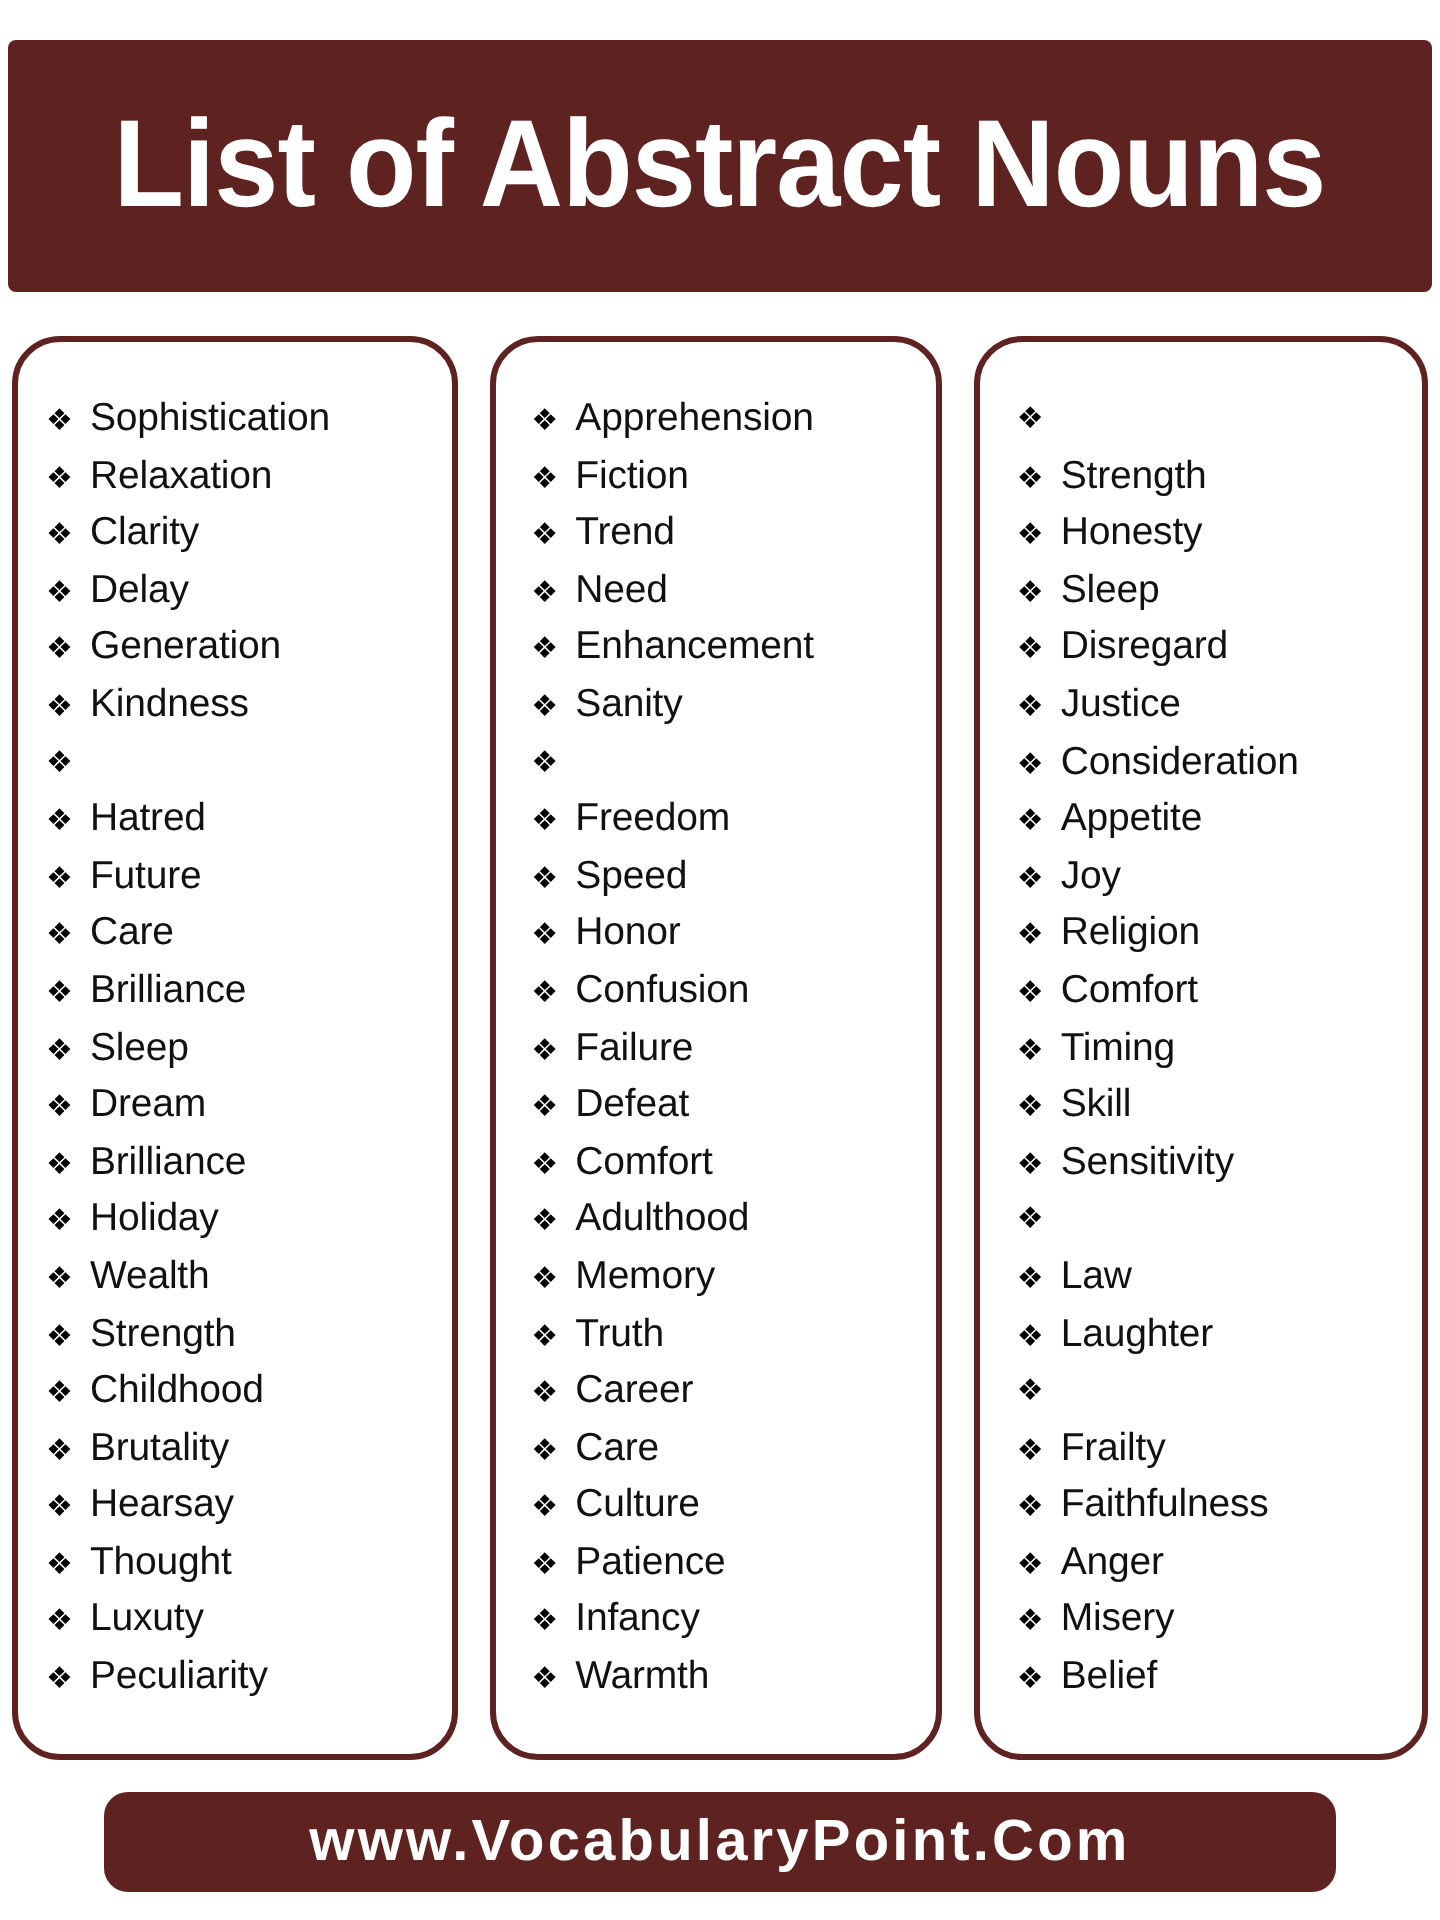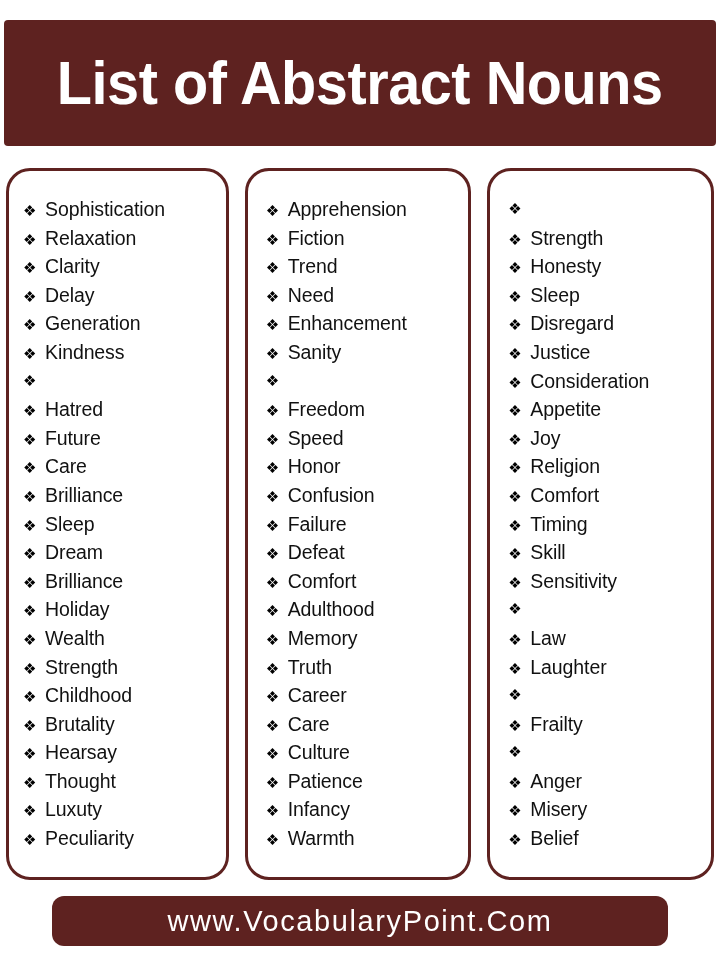--- a/index.html
+++ b/index.html
@@ -109,21 +109,21 @@
     background: #5E2220;
     border-radius: 12px;
     display: flex;
     align-items: center;
     justify-content: center;
     box-sizing: border-box;
   }
   .footer-text {
     color: #ffffff;
     font-size: 29px;
-    font-weight: normal;
+    font-weight: bold;
     letter-spacing: 1.6px;
     white-space: nowrap;
     font-family: "Liberation Sans", sans-serif;
   }
 </style>
 </head>
 <body>
 
 <div class="page">
 
@@ -395,20 +395,21 @@
           </li>
           <li class="noun-item">
             <span class="bullet-icon">❖</span>
           </li>
           <li class="noun-item">
             <span class="bullet-icon">❖</span>
             <span class="noun-label">Frailty</span>
           </li>
           <li class="noun-item">
             <span class="bullet-icon">❖</span>
+            <span class="noun-label">Faithfulness</span>
           </li>
           <li class="noun-item">
             <span class="bullet-icon">❖</span>
             <span class="noun-label">Anger</span>
           </li>
           <li class="noun-item">
             <span class="bullet-icon">❖</span>
             <span class="noun-label">Misery</span>
           </li>
           <li class="noun-item">

